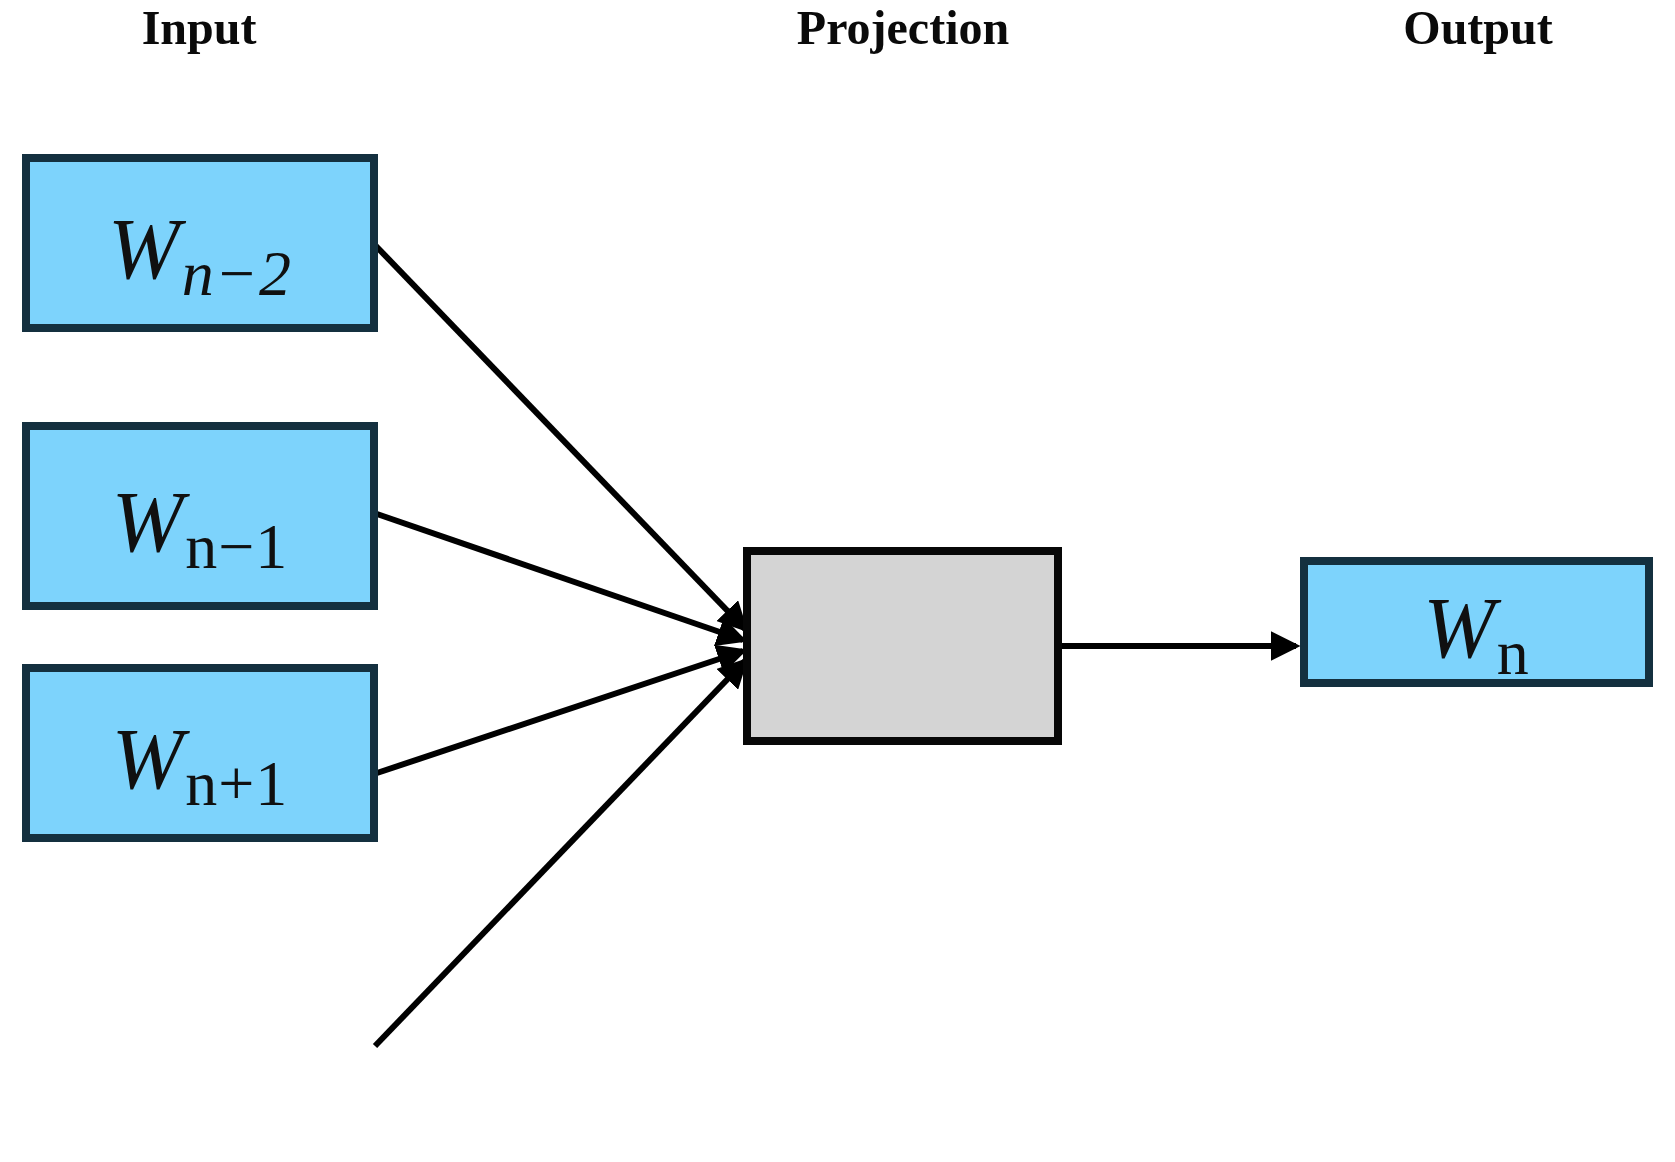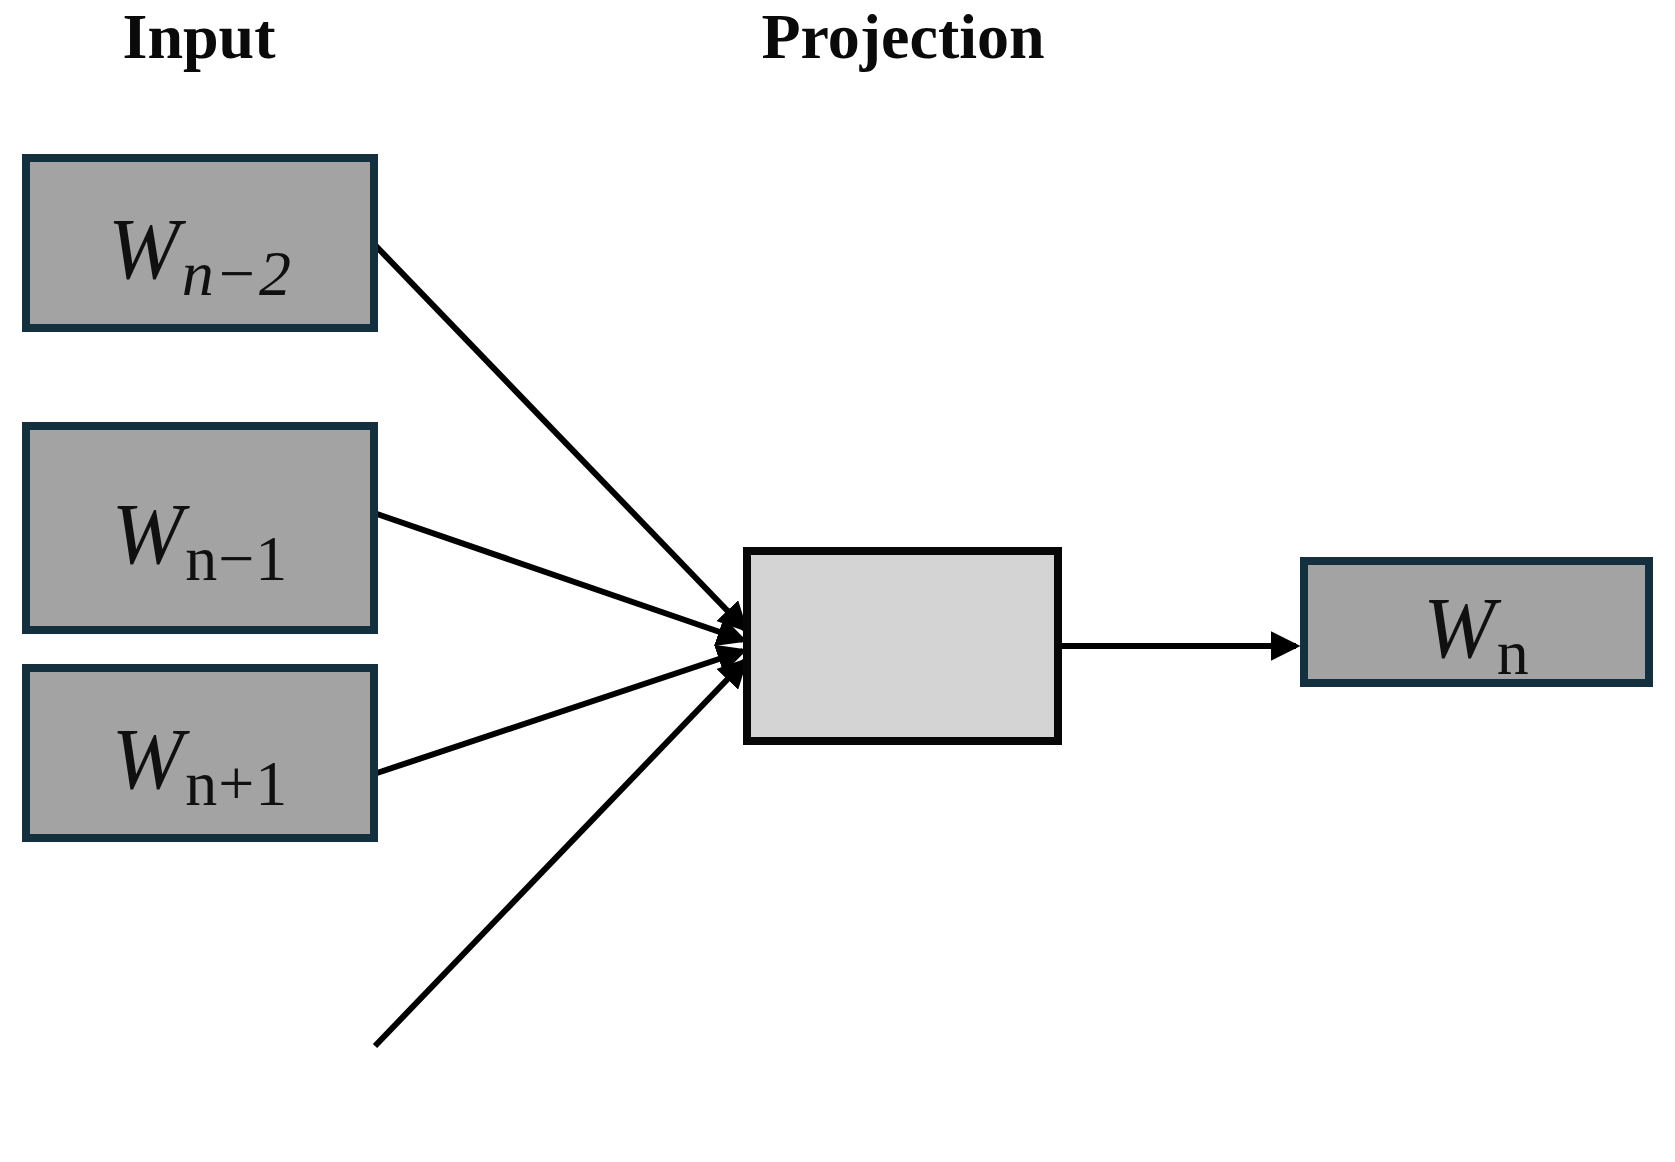--- a/index.html
+++ b/index.html
@@ -8,21 +8,21 @@
     width: 1675px;
     height: 1162px;
     background: #ffffff;
     font-family: "Liberation Serif", "DejaVu Serif", serif;
     overflow: hidden;
   }
   .hdr {
     position: absolute;
     top: 2px;
     transform: translateX(-50%);
-    font-size: 64px;
+    font-size: 48px;
     font-weight: 700;
     color: #0a0a0a;
     white-space: nowrap;
     line-height: 1.1;
   }
   #hdr-input      { left: 199px; }
   #hdr-projection { left: 903px; }
   #hdr-output     { left: 1478px; }
 
   .arrows {
@@ -31,25 +31,25 @@
     z-index: 1;
   }
   .box {
     position: absolute;
     z-index: 2;
     display: flex;
     align-items: center;
     justify-content: center;
     box-sizing: border-box;
   }
-  .box.blue { background: #a3a3a3; border: 8px solid #14303f; }
+  .box.blue { background: #7dd3fc; border: 8px solid #14303f; }
   .box.gray { background: #d4d4d4; border: 8px solid #070707; }
 
   #in1  { left: 22px;   top: 154px; width: 356px; height: 178px; }
-  #in2  { left: 22px;   top: 422px; width: 356px; height: 212px; }
+  #in2  { left: 22px;   top: 422px; width: 356px; height: 188px; }
   #in3  { left: 22px;   top: 664px; width: 356px; height: 178px; }
   #in4  { left: 22px;   top: 963px; width: 356px; height: 177px; }
   #proj { left: 743px;  top: 547px; width: 319px; height: 198px; }
   #out  { left: 1300px; top: 557px; width: 353px; height: 130px; }
 
   .lbl {
     font-style: italic;
     font-size: 86px;
     color: #101010;
     line-height: 1;
@@ -66,20 +66,21 @@
   }
   .italic-sub .sub { font-style: italic; }
 </style>
 </head>
 <body>
 
 <div class="canvas">
 
   <div class="hdr" id="hdr-input">Input</div>
   <div class="hdr" id="hdr-projection">Projection</div>
+  <div class="hdr" id="hdr-output">Output</div>
 
   <svg class="arrows" width="1675" height="1162" viewBox="0 0 1675 1162">
     <defs>
       <marker id="ah" viewBox="0 0 10 10" refX="8.5" refY="5" markerWidth="5" markerHeight="5" orient="auto-start-reverse">
         <path d="M0,0 L10,5 L0,10 z" fill="#000000"></path>
       </marker>
     </defs>
     <line x1="374" y1="244" x2="745" y2="629" stroke="#000000" stroke-width="6" marker-end="url(#ah)"></line>
     <line x1="377" y1="514" x2="743" y2="640" stroke="#000000" stroke-width="6" marker-end="url(#ah)"></line>
     <line x1="377" y1="773" x2="743" y2="651" stroke="#000000" stroke-width="6" marker-end="url(#ah)"></line>

